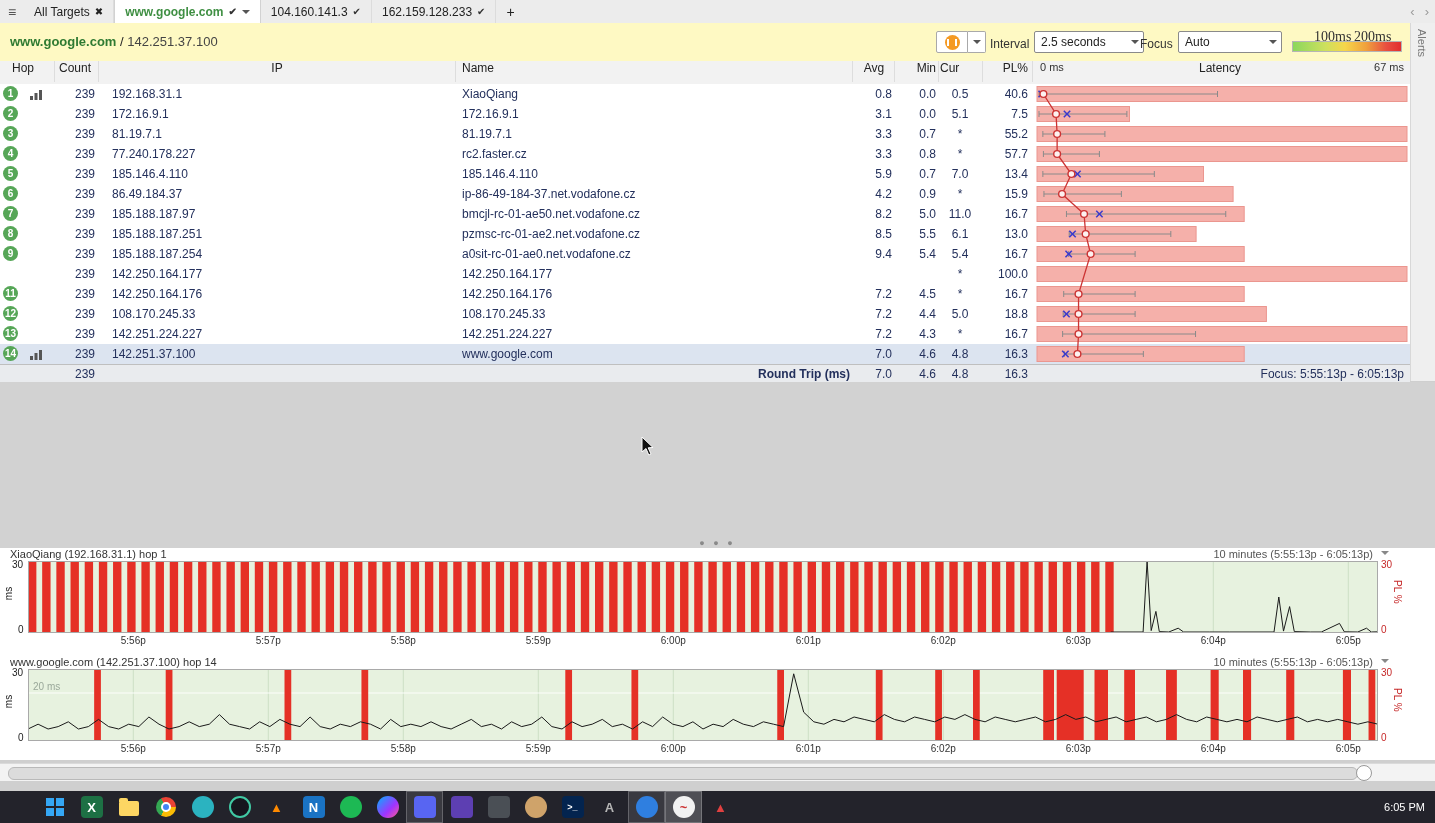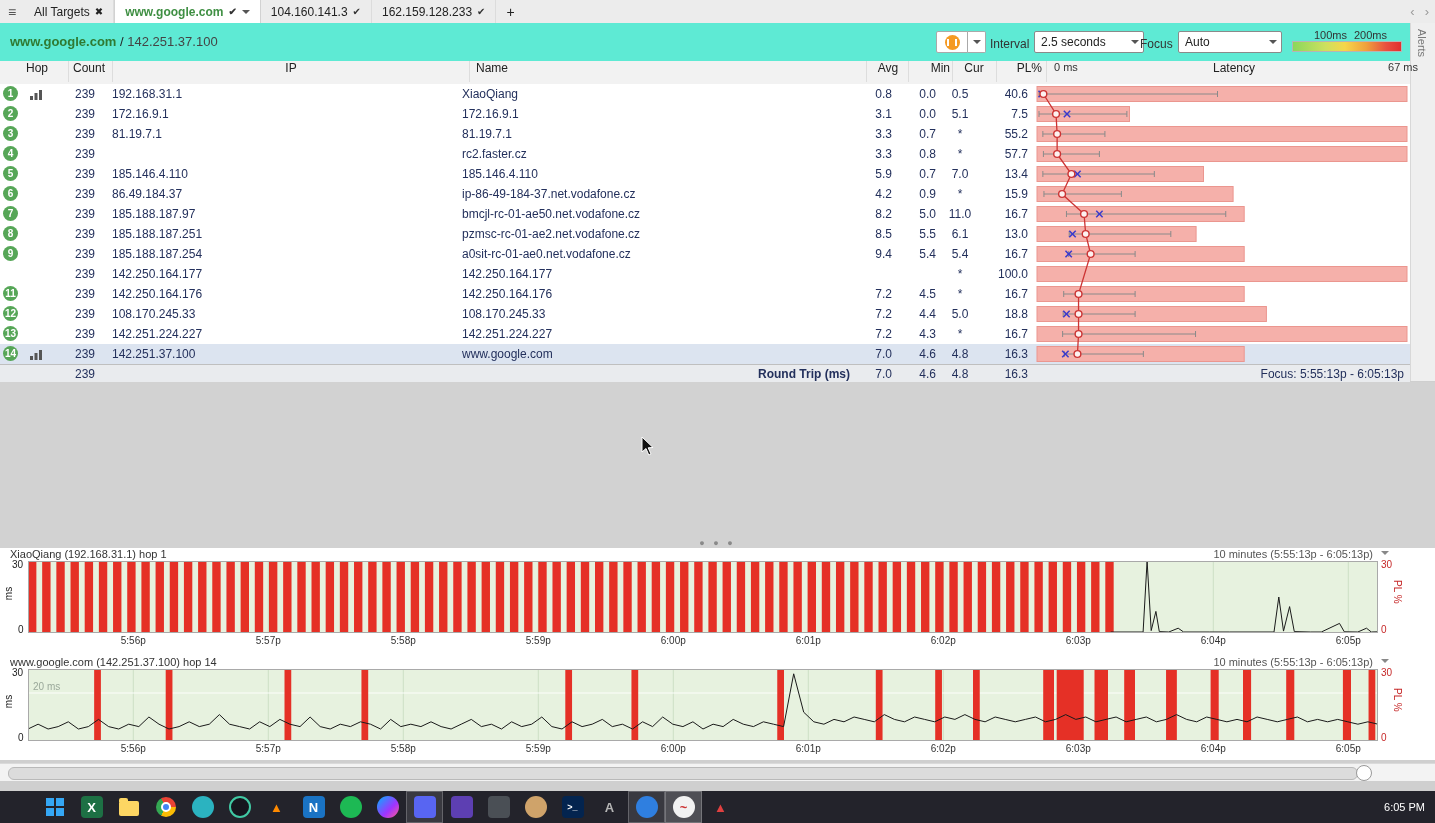--- a/index.html
+++ b/index.html
@@ -9,54 +9,54 @@
   #tabbar{position:absolute;left:0;top:0;width:1435px;height:23px;background:#ececec;border-bottom:1px solid #d2d2d2;display:flex;align-items:stretch;}
   #tab-menu{width:24px;display:flex;align-items:center;justify-content:center;color:#555;font-size:14px;cursor:pointer;}
   .tab{display:flex;align-items:center;gap:5px;padding:0 10px;font-size:12px;border-right:1px solid #dcdcdc;color:#222;cursor:pointer;}
   .tab.active{background:#fff;color:#3f8f43;font-weight:bold;border-right:1px solid #d2d2d2;border-left:1px solid #d2d2d2;}
   .tab-close{font-size:10px;color:#222;}
   .tab-check{font-size:10px;color:#333;}
   .caret-down{width:0;height:0;border:4px solid transparent;border-top-color:#555;margin-top:4px;}
   #tab-add{display:flex;align-items:center;padding:0 10px;font-size:14px;color:#222;cursor:pointer;}
   #tab-nav{position:absolute;right:6px;top:0;height:23px;display:flex;align-items:center;gap:10px;color:#9a9a9a;font-size:13px;}
   
-  #header{position:absolute;left:0;top:23px;width:1410px;height:38px;background:#5eead4;border-bottom:1px solid #dcdcdc;}
+  #header{position:absolute;left:0;top:23px;width:1410px;height:38px;background:#fef9c3;border-bottom:1px solid #dcdcdc;}
   #target-title{position:absolute;left:10px;top:11px;font-size:13px;}
   #target-title .t{color:#2f7a32;font-weight:bold;}
   #target-title .ip{color:#444;}
   .btn-group{position:absolute;left:936px;top:8px;height:22px;display:flex;}
   .btn{background:#fff;border:1px solid #a9a9a9;display:flex;align-items:center;justify-content:center;cursor:pointer;}
   #pause-btn{width:30px;border-radius:2px 0 0 2px;}
   #pause-caret{width:17px;border-left:none;border-radius:0 2px 2px 0;}
   .pause-circle{width:15px;height:15px;border-radius:50%;background:#f59a23;display:flex;align-items:center;justify-content:center;}
   .pause-bars{width:6px;height:7px;border-left:2px solid #fff;border-right:2px solid #fff;}
   .ctl-label{position:absolute;top:14px;font-size:12px;color:#333;}
   #interval-label{left:990px;}
   #focus-label{left:1140px;}
   .select{position:absolute;top:8px;height:20px;background:#fff;border:1px solid #8a8a8a;border-radius:2px;font-size:12px;line-height:20px;padding:0 4px 0 6px;display:flex;align-items:center;justify-content:space-between;cursor:pointer;}
   #interval-select{left:1034px;width:98px;}
   #focus-select{left:1178px;width:92px;}
   #legend{position:absolute;left:1292px;top:6px;width:110px;}
-  #legend .lbls{position:relative;height:12px;font-size:11px;color:#333;}
+  #legend .lbls{position:relative;height:12px;font-size:14px;color:#333;font-family:Liberation Serif, serif;}
   #legend .l1{position:absolute;left:22px;}
   #legend .l2{position:absolute;left:62px;}
   #legend .bar{height:9px;border:1px solid #b5b5b5;background:linear-gradient(90deg,#8bd75c 0%,#cde05e 30%,#f6d64a 48%,#f0a03c 68%,#e85040 86%,#e22e2e 100%);}
   
   #alerts{position:absolute;left:1410px;top:23px;width:25px;height:358px;background:#efefef;border-left:1px solid #d8d8d8;}
   #alerts span{position:absolute;left:5px;top:6px;writing-mode:vertical-rl;font-size:11px;color:#777;}
   
   #thead{position:absolute;left:0;top:61px;width:1410px;height:23px;background:#f2f2f2;border-bottom:1px solid #c9c9c9;font-size:12px;}
-  #thead span{position:absolute;top:0;margin-left:14px;}
+  #thead span{position:absolute;top:0;}
   .h-hop{left:12px;}
   .h-count{left:55px;width:40px;text-align:center;}
   .h-ip{left:112px;width:330px;text-align:center;}
   .h-name{left:462px;width:380px;text-align:left;}
   .h-avg{left:856px;width:36px;text-align:center;}
   .h-min{left:896px;width:40px;text-align:right;}
-  .h-cur{left:940px;width:40px;text-align:center;}
+  .h-cur{left:940px;width:40px;text-align:left;}
   .h-pl{left:984px;width:44px;text-align:right;}
   .h-lat-left{left:1040px;font-size:11px;color:#333;}
   .h-lat-center{left:1120px;width:200px;text-align:center;}
   .h-lat-right{left:1340px;width:64px;text-align:right;font-size:11px;color:#333;}
   .hsep{position:absolute;top:2px;bottom:2px;width:1px;background:#ddd;}
   #tbody{position:absolute;left:0;top:84px;width:1410px;height:280px;background:#fff;}
   .t-row{position:absolute;left:0;width:1410px;height:20px;font-size:12px;color:#23305c;}
   .t-row.selected{background:#dce4f0;}
   .hop-badge{position:absolute;left:3px;top:2px;width:15px;height:15px;border-radius:50%;background:#56a657;color:#fff;font-size:10px;font-weight:bold;text-align:center;line-height:15px;}
   .chart-icon{position:absolute;left:30px;top:5px;}
@@ -245,20 +245,21 @@
         <span class="cell cl-ip">81.19.7.1</span>
         <span class="cell cl-name">81.19.7.1</span>
         <span class="cell cl-avg">3.3</span>
         <span class="cell cl-min">0.7</span>
         <span class="cell cl-cur">*</span>
         <span class="cell cl-pl">55.2</span>
       </div>
       <div class="t-row" style="top: 60px;">
         <span class="hop-badge">4</span>
         <span class="cell cl-count">239</span>
+        <span class="cell cl-ip">77.240.178.227</span>
         <span class="cell cl-name">rc2.faster.cz</span>
         <span class="cell cl-avg">3.3</span>
         <span class="cell cl-min">0.8</span>
         <span class="cell cl-cur">*</span>
         <span class="cell cl-pl">57.7</span>
       </div>
       <div class="t-row" style="top: 80px;">
         <span class="hop-badge">5</span>
         <span class="cell cl-count">239</span>
         <span class="cell cl-ip">185.146.4.110</span>

